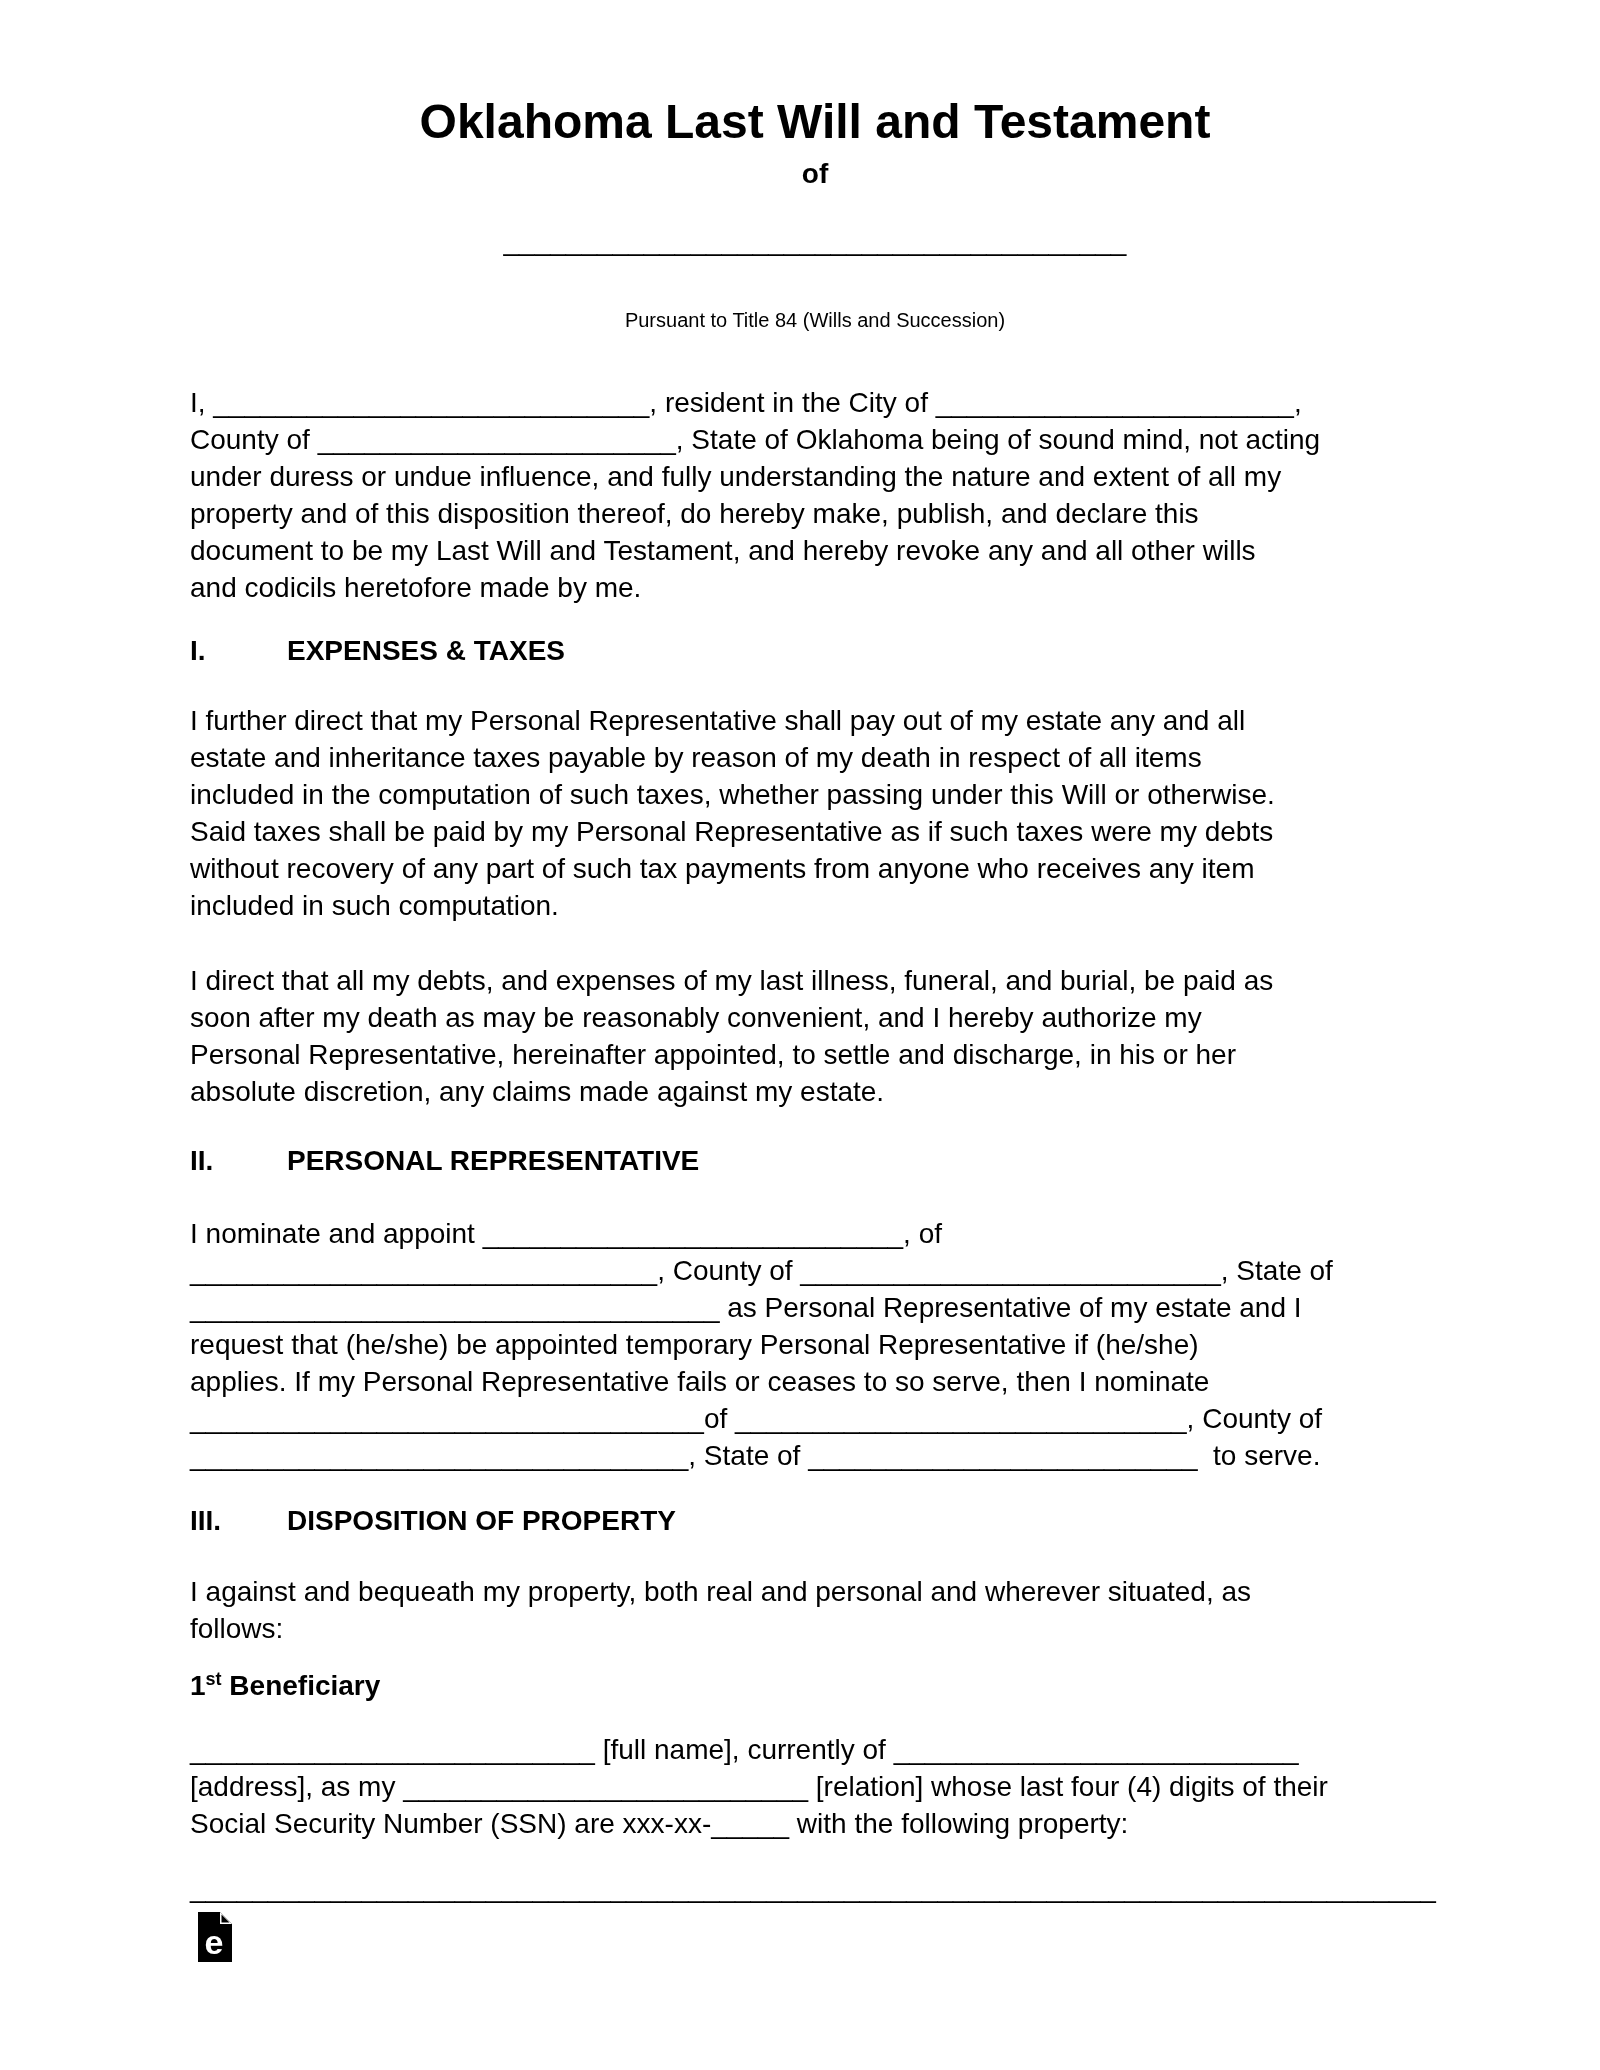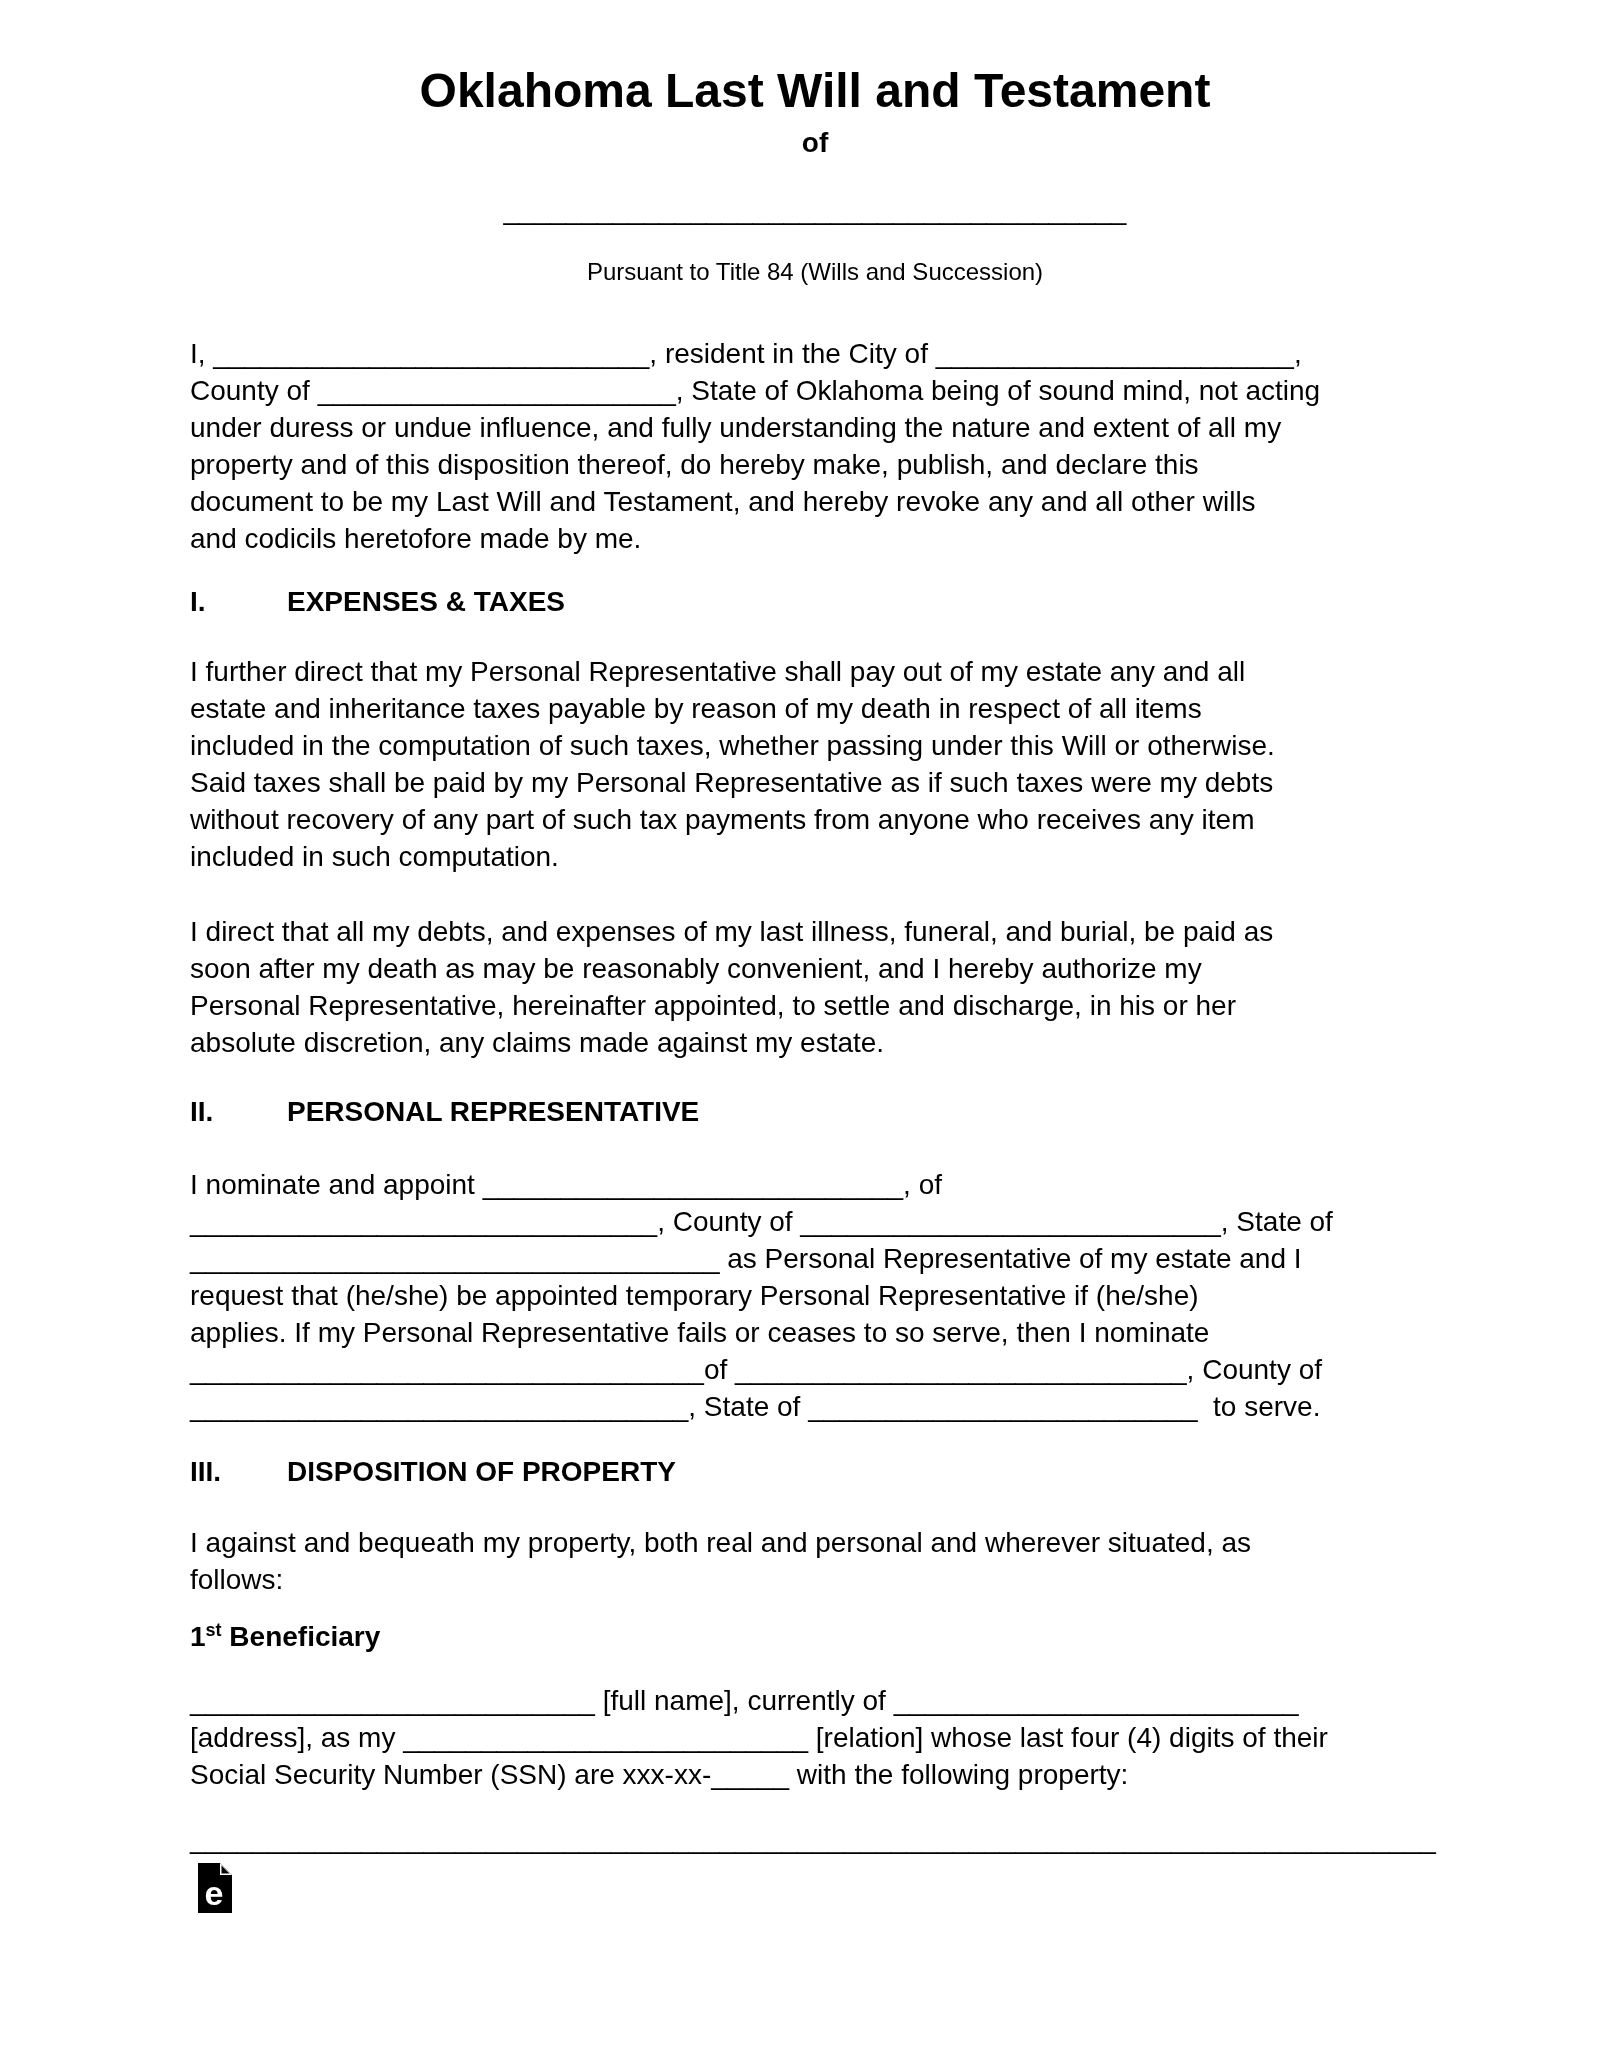--- a/index.html
+++ b/index.html
@@ -2,21 +2,21 @@
 <html><head>
 <meta charset="utf-8">
 <style>
   html,body{margin:0;padding:0;background:#ffffff;}
   .page{
     position:relative;
     width:1600px;
     height:2070px;
     background:#ffffff;
     box-sizing:border-box;
-    padding:63px 160px 0 190px;
+    padding:94px 160px 0 190px;
     font-family:"Liberation Sans","DejaVu Sans",sans-serif;
     color:#000;
   }
   .title{
     font-size:48px;
     font-weight:bold;
     text-align:center;
     line-height:1.15;
     letter-spacing:0;
   }
@@ -28,23 +28,23 @@
     line-height:37px;
   }
   .name-blank{
     font-size:28px;
     text-align:center;
     margin-top:30px;
     line-height:37px;
     letter-spacing:0;
   }
   .statute{
-    font-size:24px;
+    font-size:20px;
     text-align:center;
-    margin-top:28px;
+    margin-top:46px;
     line-height:31px;
   }
   .para{
     font-size:28px;
     line-height:37px;
     white-space:pre-wrap;
   }
   .opening{margin-top:48px;}
   .sec-head{
     font-size:28px;

